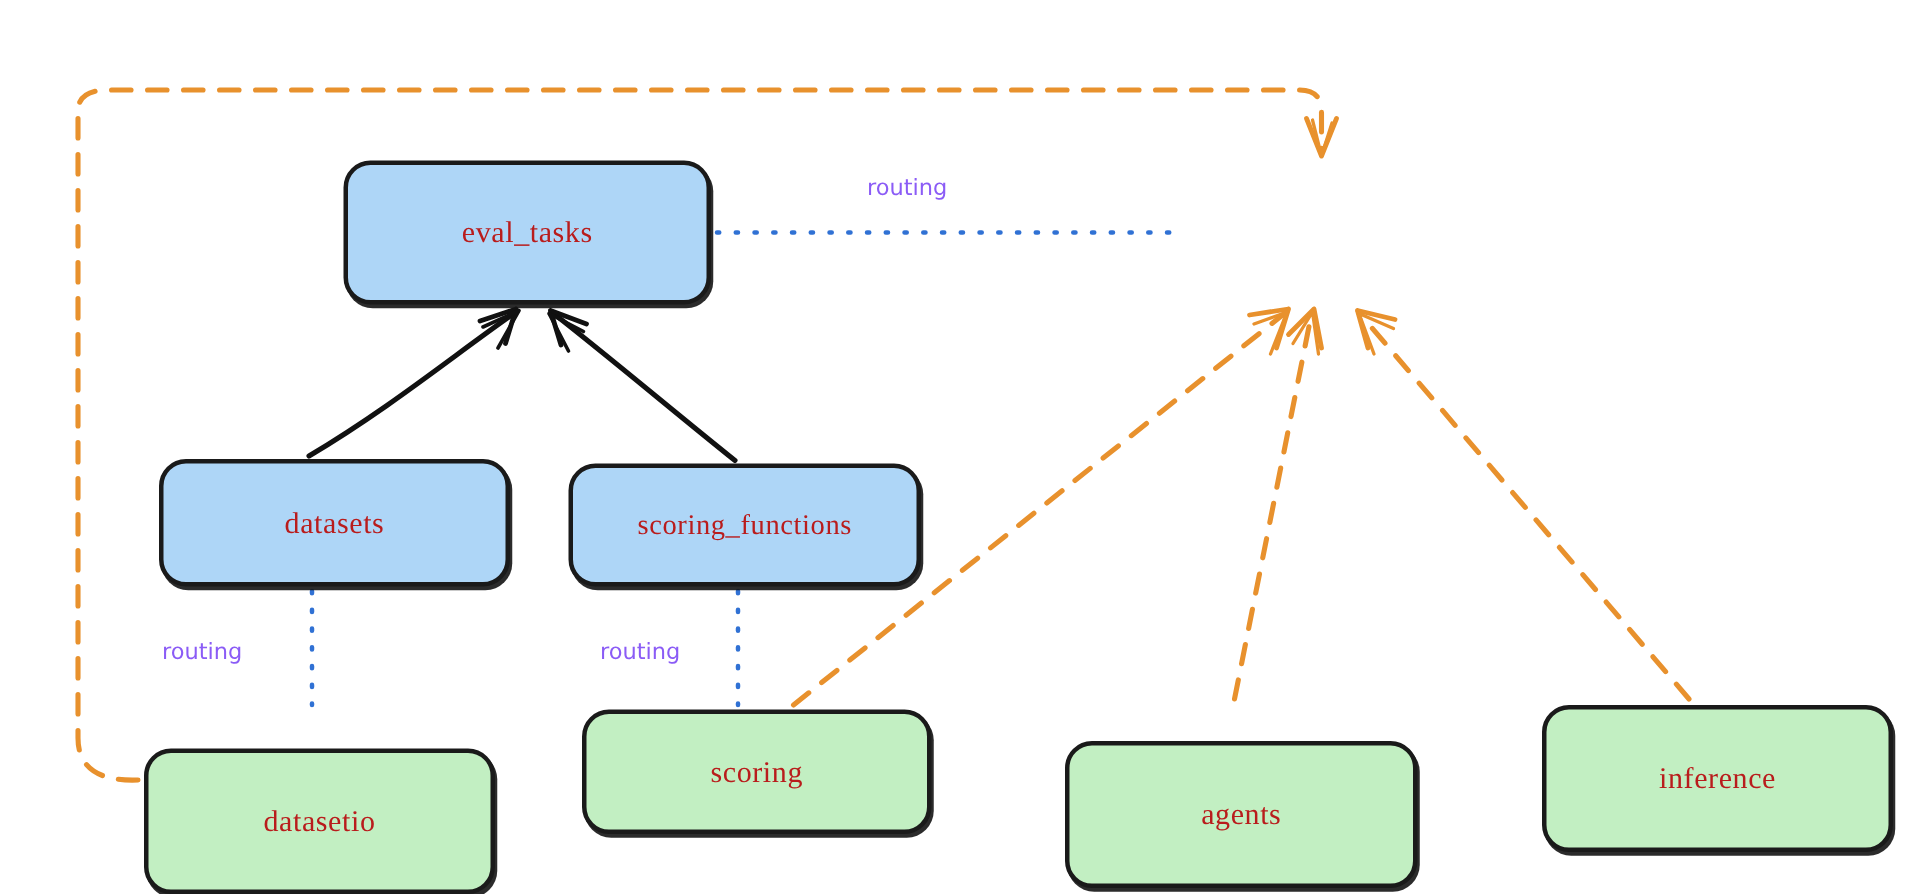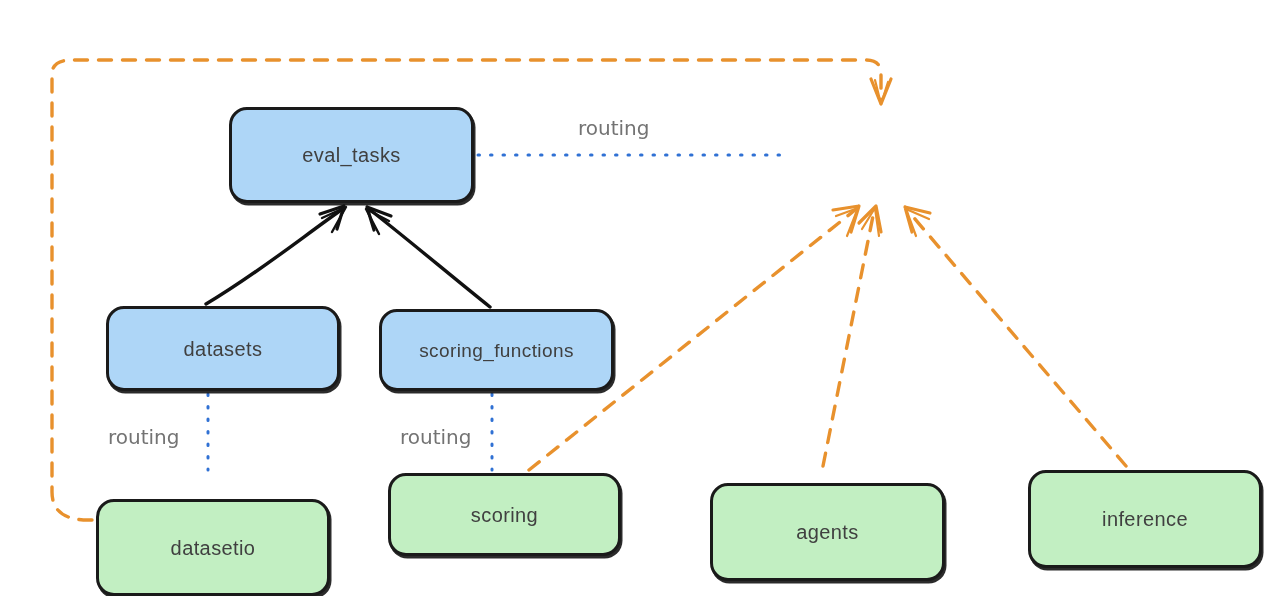--- a/index.html
+++ b/index.html
@@ -36,35 +36,35 @@
     justify-content: center;
     box-shadow: 1.5px 2.5px 0 0 rgba(20,20,20,0.90);
   }
   .node.api {
     background: #aed6f7;
   }
   .node.provider {
     background: #c2efc2;
   }
   .node-label {
-    font-family: Liberation Sans, sans-serif;
+    font-family: Liberation Serif, serif;
     font-size: 20px;
-    color: #404040;
+    color: #b91c1c;
     letter-spacing: 0.4px;
     white-space: nowrap;
     line-height: 1;
   }
   .node-label.small {
     font-size: 19px;
   }
   .edge-label {
     position: absolute;
     font-family: "DejaVu Sans", sans-serif;
-    font-size: 20px;
-    color: #737373;
+    font-size: 15px;
+    color: #8b5cf6;
     white-space: nowrap;
     line-height: 1;
   }
 </style>
 </head>
 <body>
 
 <div id="canvas">
 
   <svg id="edges" viewBox="0 0 1280 596" width="1280" height="596" xmlns="http://www.w3.org/2000/svg">
@@ -132,21 +132,21 @@
   </div>
 
   <div class="node provider" style="left:96px; top:499px; width:234px; height:97px;">
     <span class="node-label">datasetio</span>
   </div>
 
   <div class="node provider" style="left:388px; top:473px; width:233px; height:83px;">
     <span class="node-label">scoring</span>
   </div>
 
-  <div class="node provider" style="left:710px; top:483px; width:235px; height:98px;">
+  <div class="node provider" style="left:710px; top:494px; width:235px; height:98px;">
     <span class="node-label">agents</span>
   </div>
 
   <div class="node provider" style="left:1028px; top:470px; width:234px; height:98px;">
     <span class="node-label">inference</span>
   </div>
 
   <span class="edge-label" style="left:578px; top:118px;">routing</span>
 
   <span class="edge-label" style="left:108px; top:427px;">routing</span>

